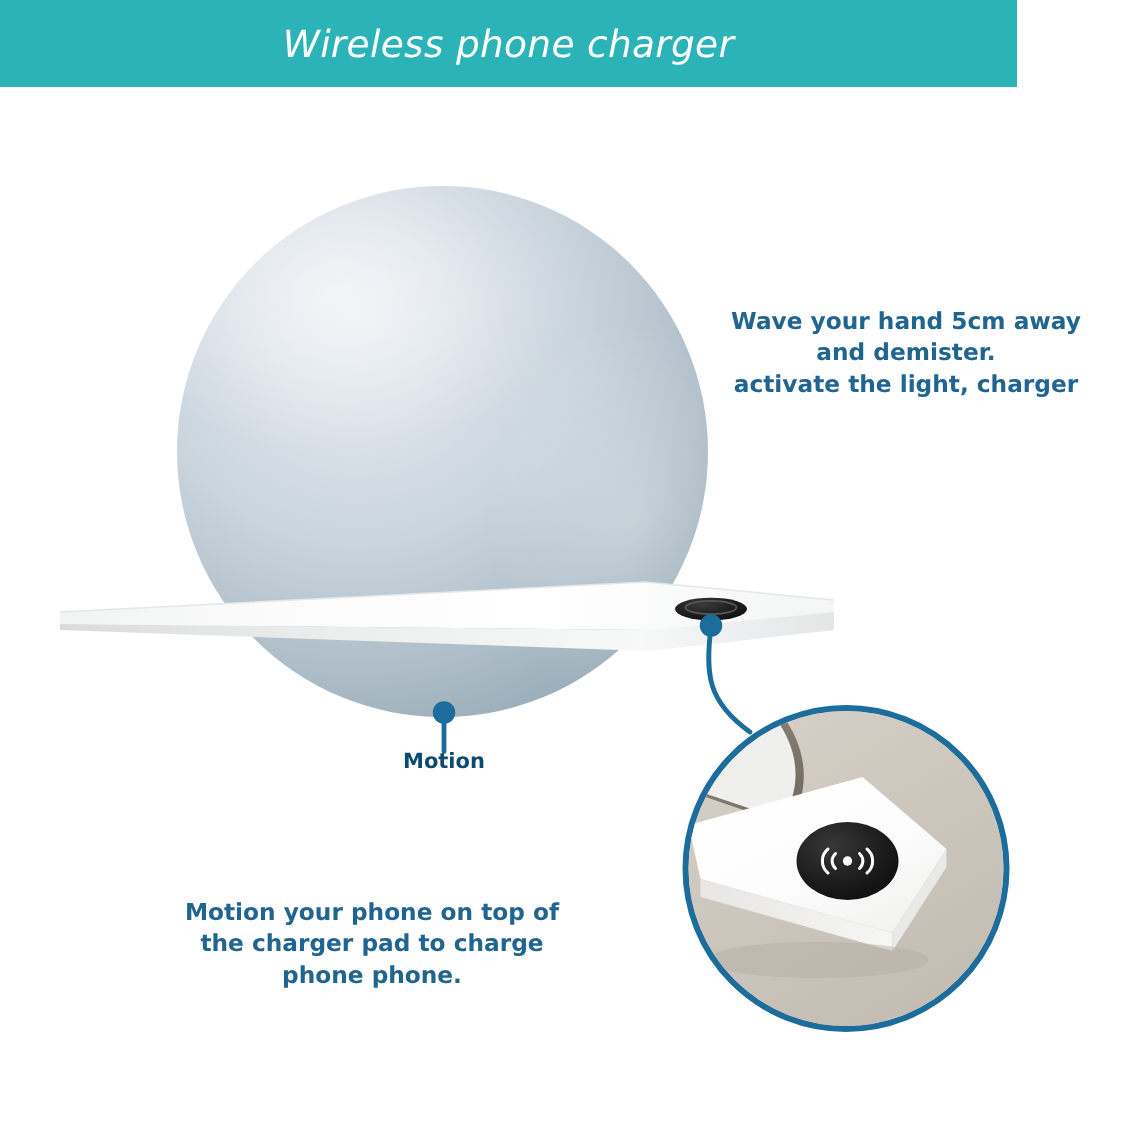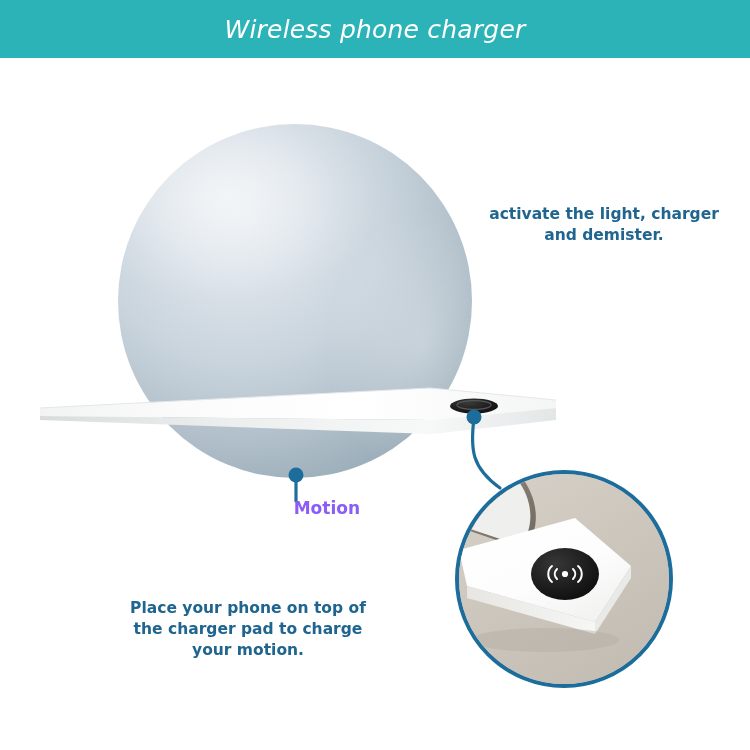--- a/index.html
+++ b/index.html
@@ -14,21 +14,21 @@
     overflow: hidden;
     font-family: "Liberation Sans", sans-serif;
     -webkit-font-smoothing: antialiased;
   }
 
   
   .header-band {
     position: absolute;
     left: 0;
     top: 0;
-    width: 750px;
+    width: 678px;
     height: 58px;
     background: #2bb3b8;
     display: flex;
     align-items: center;
     justify-content: center;
   }
   .header-title {
     color: #ffffff;
     font-family: "DejaVu Sans", sans-serif;
     font-style: italic;
@@ -117,25 +117,25 @@
   .callout-place {
     left: 98px;
     top: 540px;
     width: 300px;
   }
   .label-motion {
     position: absolute;
     left: 232px;
     top: 440px;
     width: 128px;
-    text-align: right;
-    color: #8b5cf6;
+    text-align: center;
+    color: #0c4a6e;
     font-family: "DejaVu Sans", sans-serif;
     font-weight: bold;
-    font-size: 17px;
+    font-size: 14px;
     line-height: 21px;
   }
 </style>
 </head>
 <body>
 
 <div class="header-band">
   <div class="header-title">Wireless phone charger</div>
 </div>
 
@@ -227,27 +227,28 @@
         <path d="M97,96 C92,100 92,108 97,112"></path>
         <path d="M102,99 C99,102 99,106 102,109"></path>
         <path d="M123,96 C128,100 128,108 123,112"></path>
         <path d="M118,99 C121,102 121,106 118,109"></path>
       </g>
       <circle cx="110" cy="104" r="3.1" fill="#ffffff"></circle>
     </svg>
   </div>
 
   <div class="callout callout-wave">
+    <div>Wave your hand 5cm away</div>
+    <div>and demister.</div>
     <div>activate the light, charger</div>
-    <div>and demister.</div>
   </div>
 
   <div class="callout callout-place">
-    <div>Place your phone on top of</div>
+    <div>Motion your phone on top of</div>
     <div>the charger pad to charge</div>
-    <div>your motion.</div>
+    <div>phone phone.</div>
   </div>
 
   <div class="label-motion">
     <div>Motion</div>
   </div>
 
 </div>
 
 </body></html>

